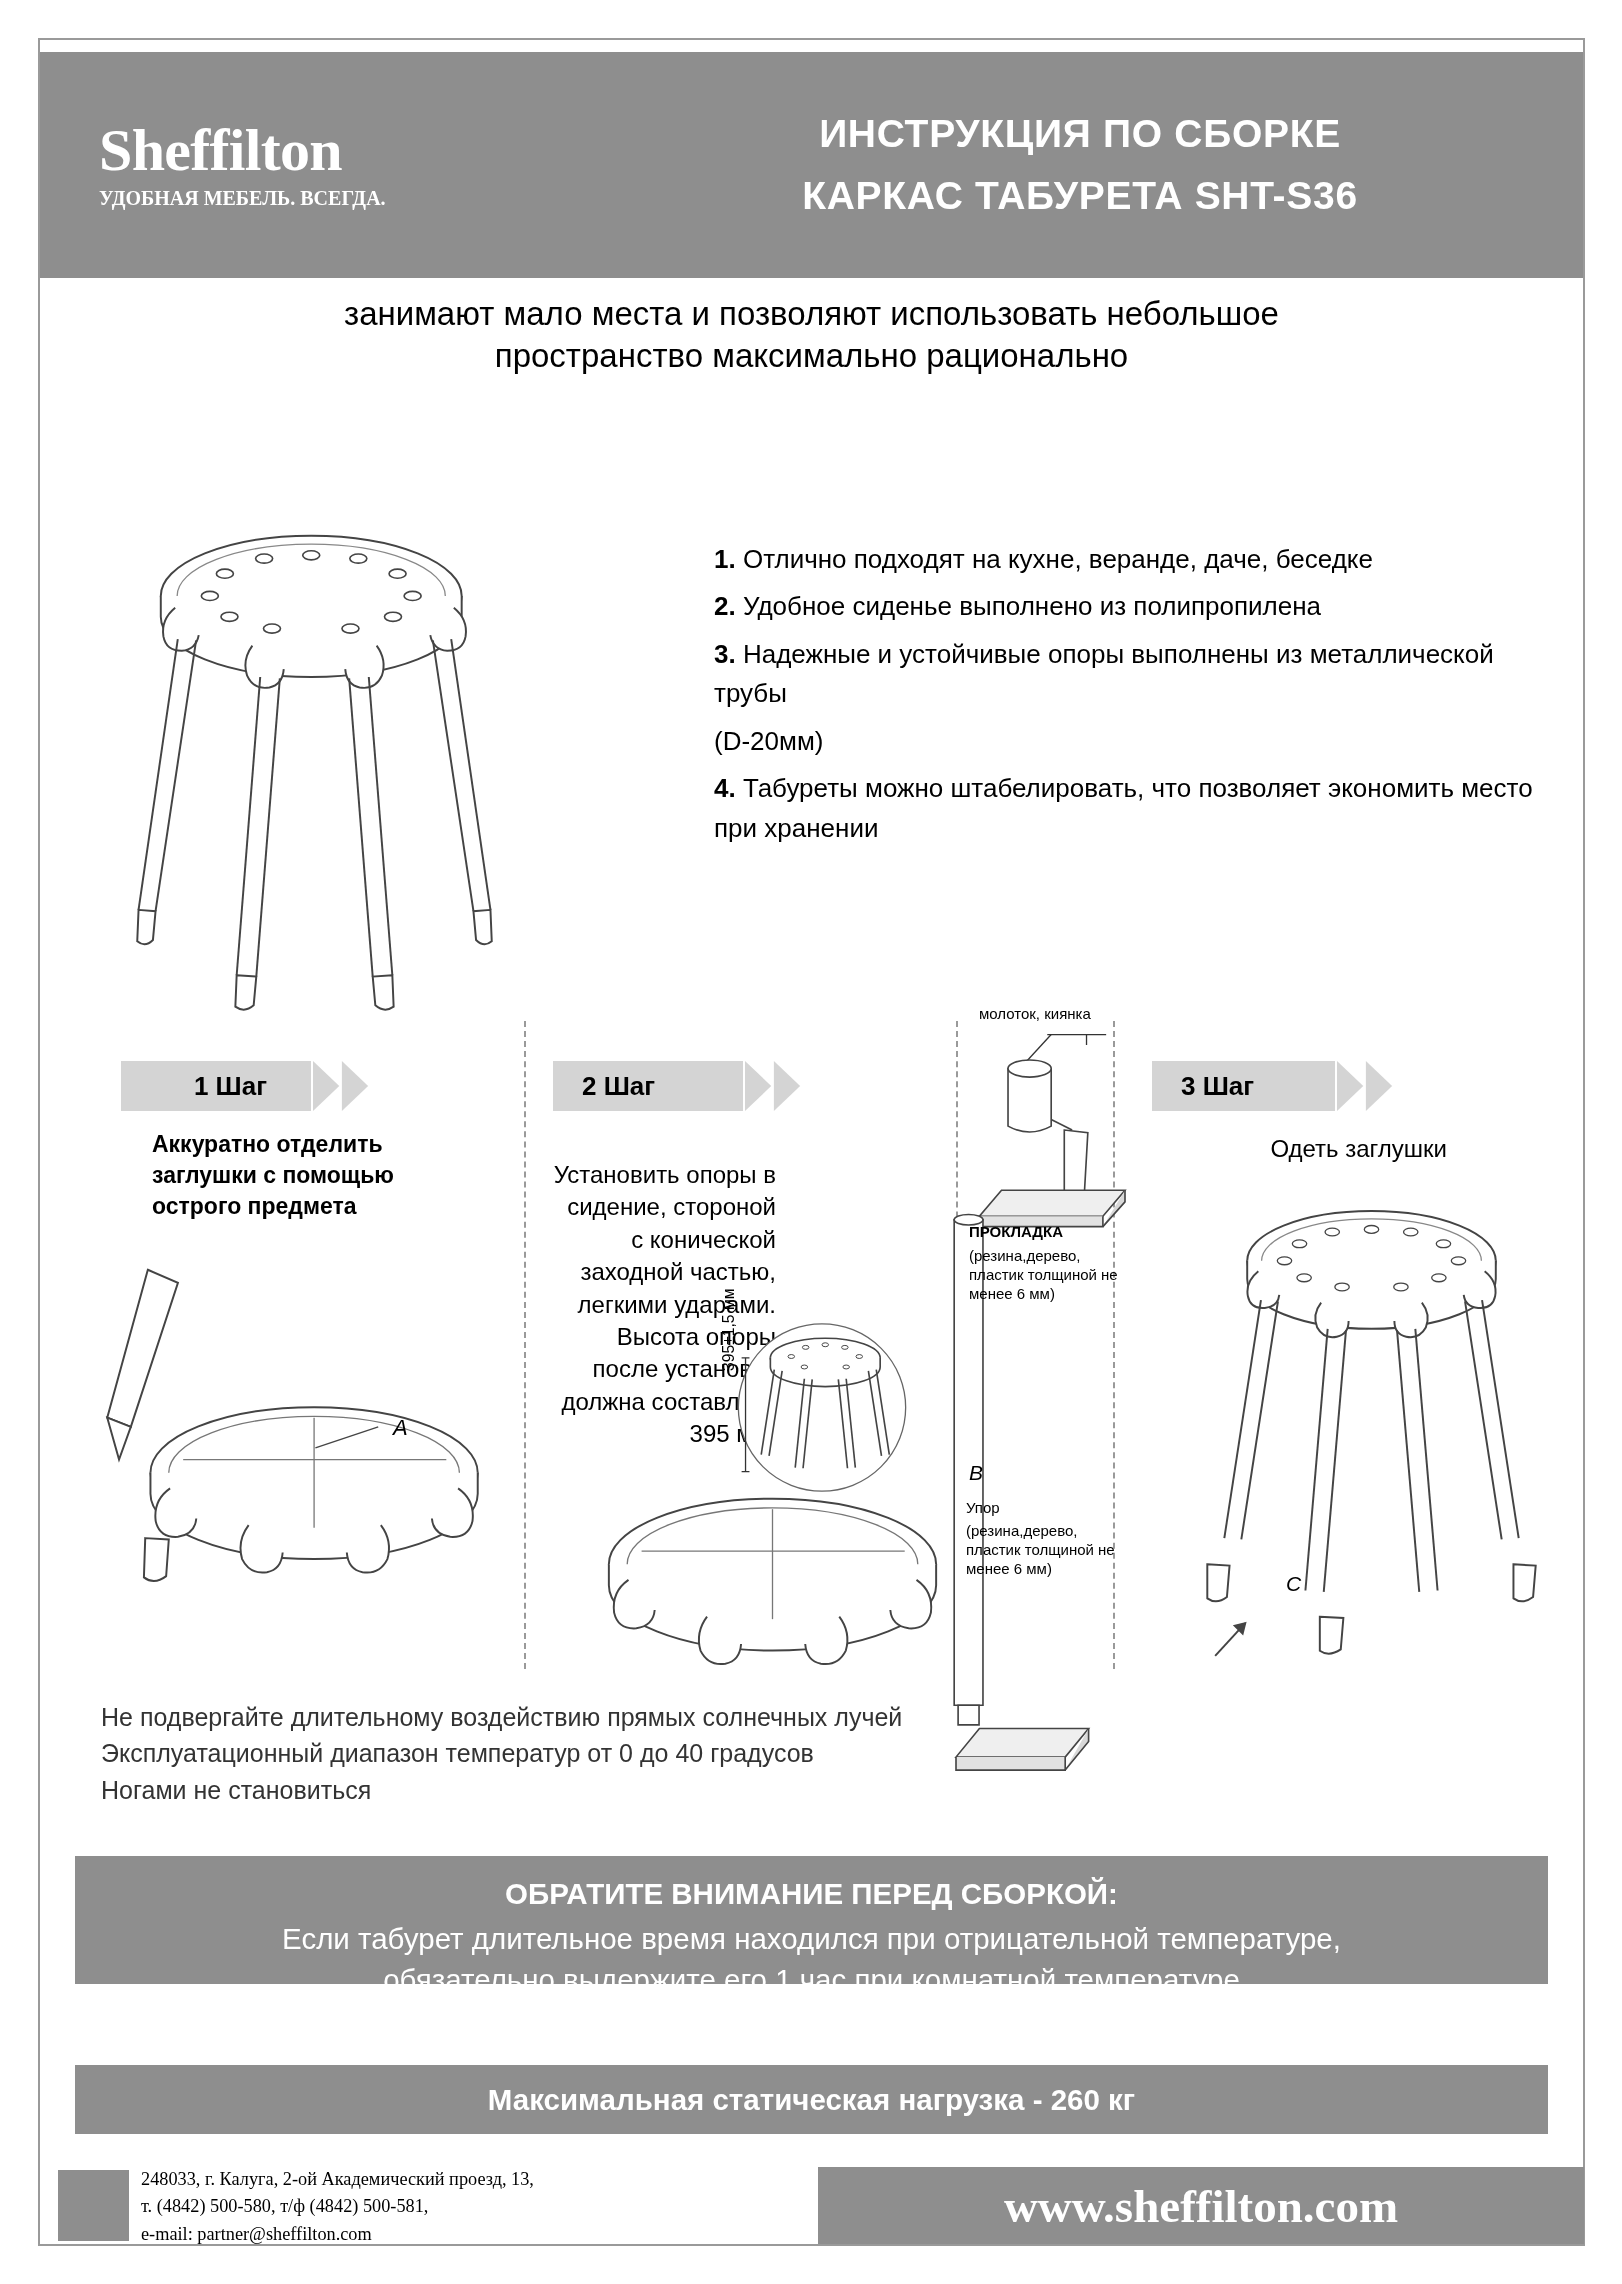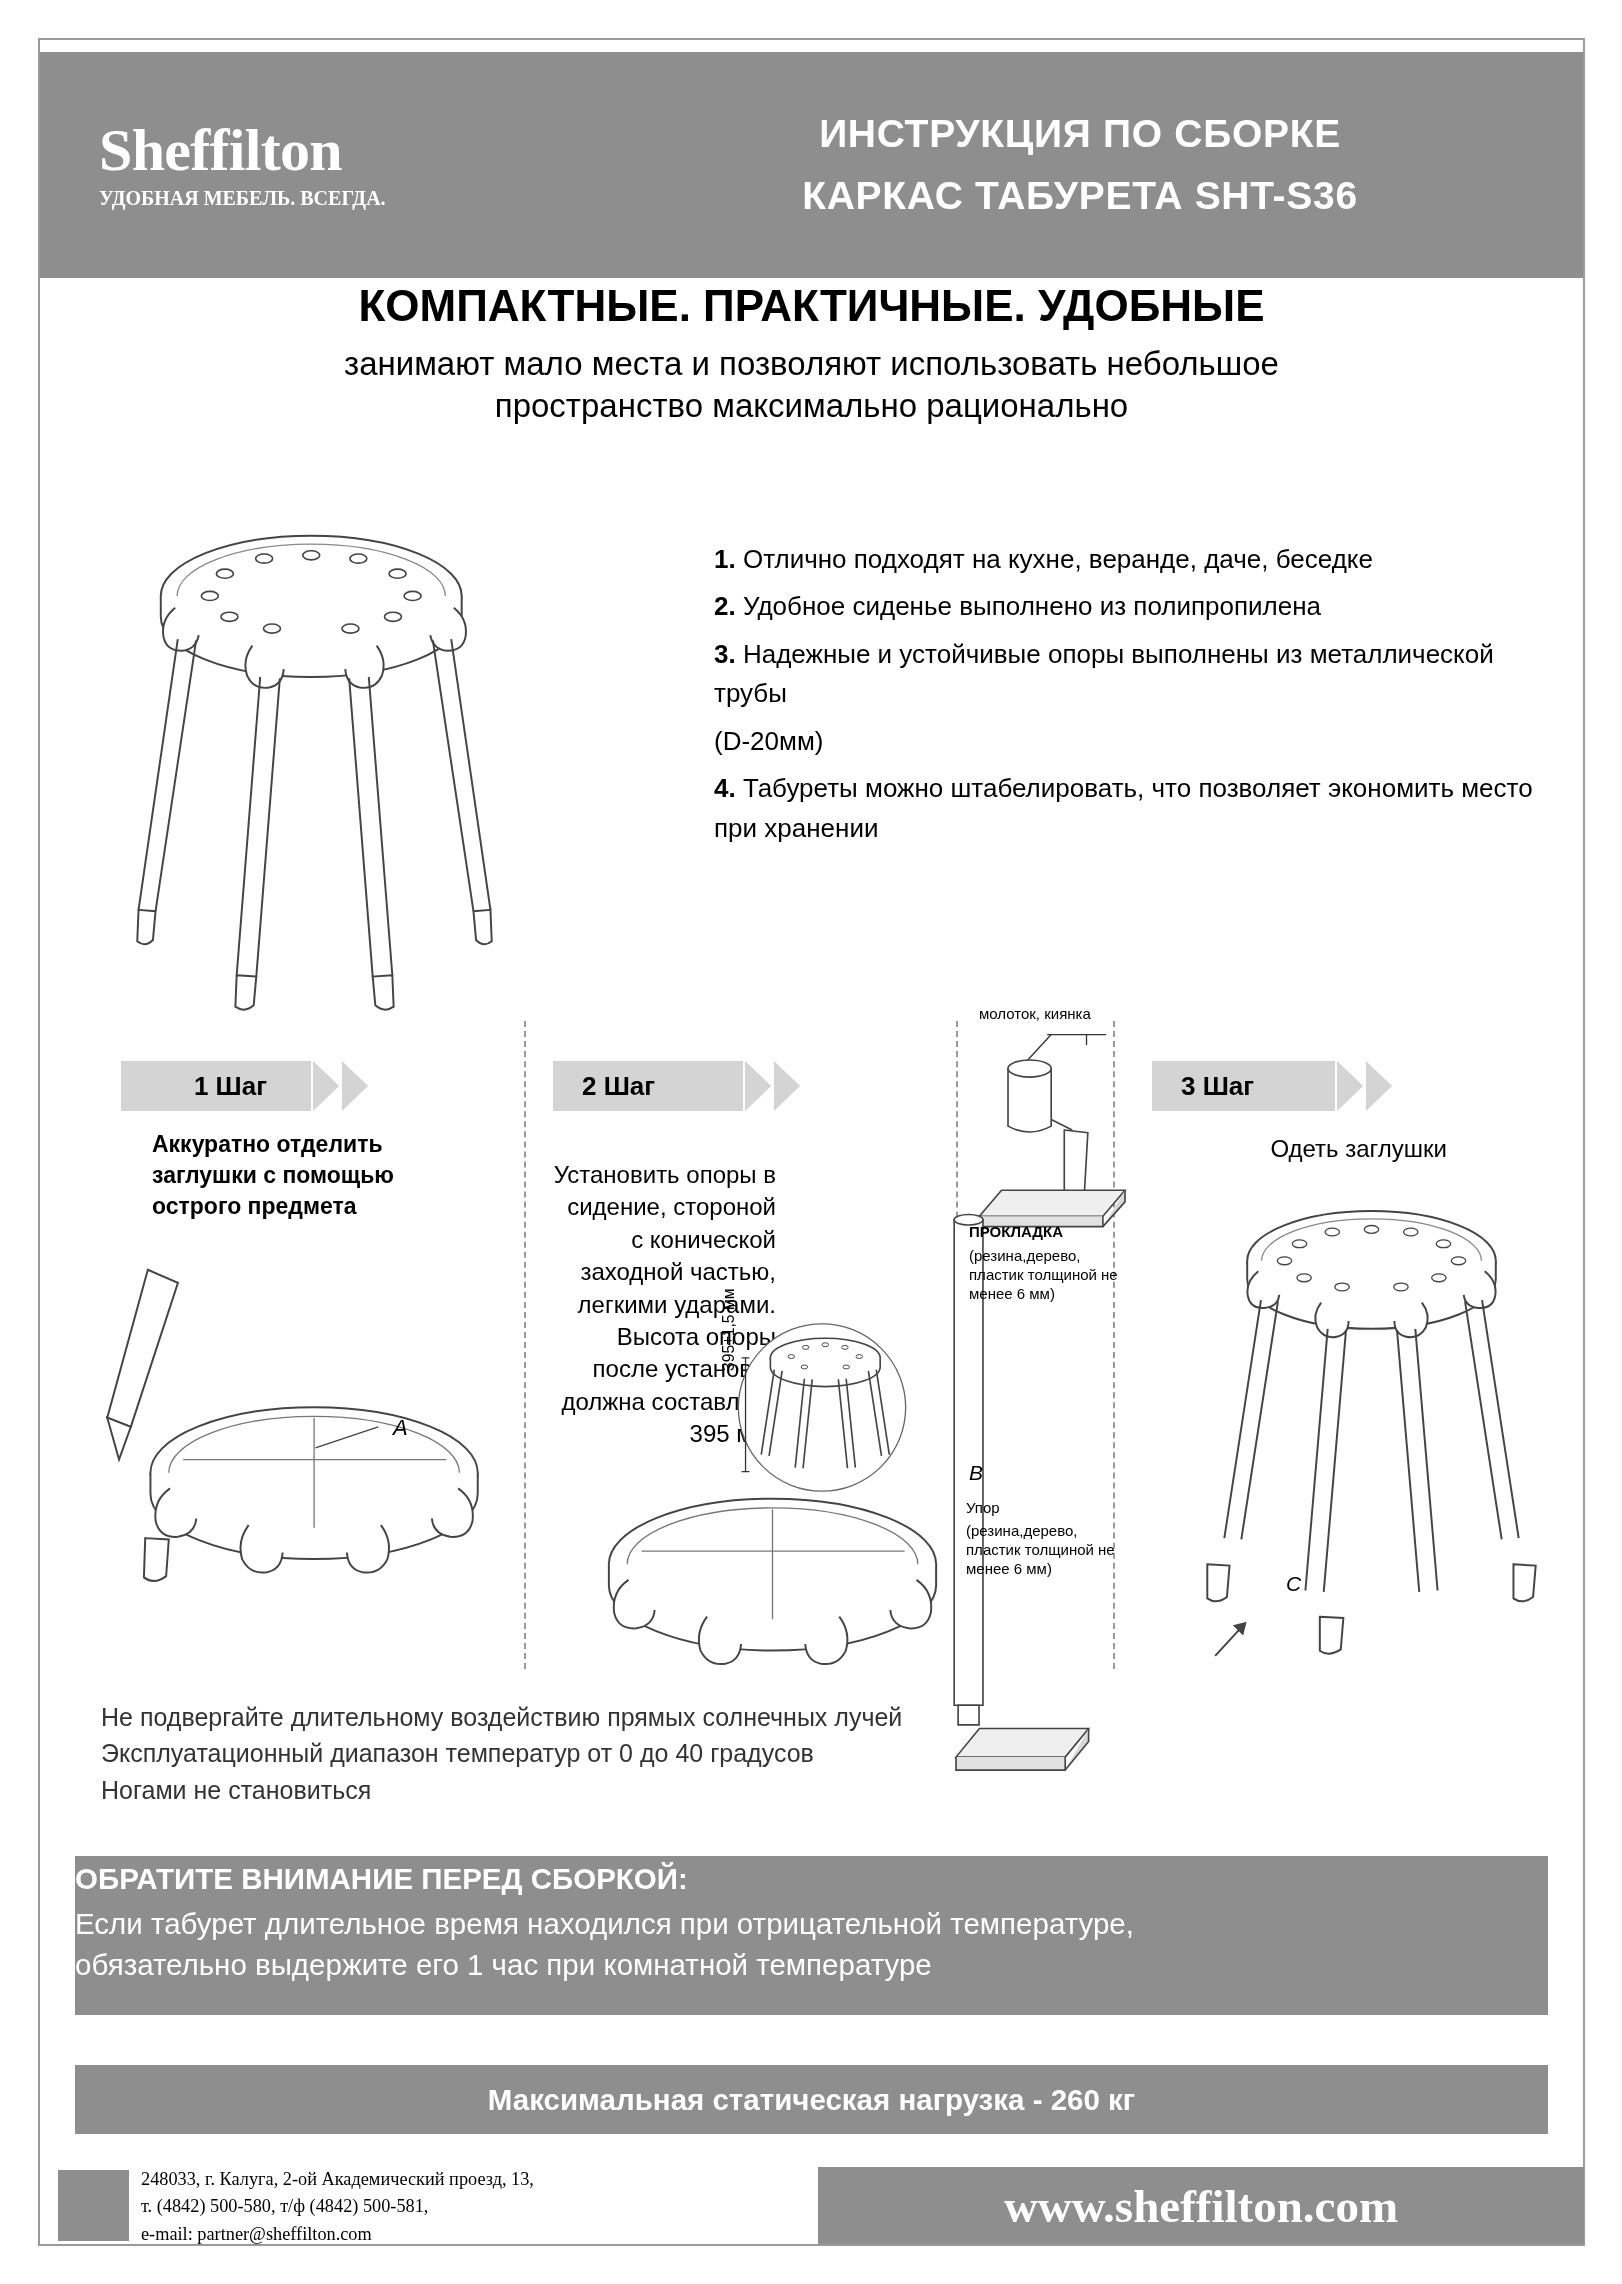--- a/index.html
+++ b/index.html
@@ -172,25 +172,26 @@
     line-height: 1.45;
     color: #333;
   }
 
   
   .attention {
     position: absolute;
     left: 75px;
     top: 1856px;
     width: 1473px;
-    height: 159px;
+    height: 128px;
     background: #8e8e8e;
     color: #ffffff;
+    text-align: center;
     box-sizing: border-box;
-    padding-top: 6px;
+    padding-top: 21px;
   }
   .attention-title {
     font-size: 29.5px;
     font-weight: bold;
   }
   .attention-line {
     font-size: 29.5px;
     margin-top: 9.2px;
     line-height: 1.3;
   }
@@ -260,21 +261,20 @@
       <div class="logo-name">Sheffilton</div>
       <div class="logo-tag">УДОБНАЯ МЕБЕЛЬ. ВСЕГДА.</div>
     </div>
     <div class="header-titles">
       <div class="header-title-1">ИНСТРУКЦИЯ ПО СБОРКЕ</div>
       <div class="header-title-2">КАРКАС ТАБУРЕТА SHT-S36</div>
     </div>
   </div>
 
   <div class="intro">
-    <div class="intro-head">КОМПАКТНЫЕ. ПРАКТИЧНЫЕ. УДОБНЫЕ</div>
     <div class="intro-sub">занимают мало места и  позволяют использовать небольшое</div>
     <div class="intro-sub" style="margin-top:1.3px;">пространство максимально рационально</div>
   </div>
 
   <div class="stool-main">
     <svg width="399" height="511" viewBox="0 0 610 780" fill="none" stroke="#444" stroke-width="3">
 
       <ellipse cx="300" cy="120" rx="230" ry="92" fill="#fff" stroke="#444"></ellipse>
       <ellipse cx="300" cy="120" rx="205" ry="79" fill="none" stroke="#888" stroke-width="2"></ellipse>
 

